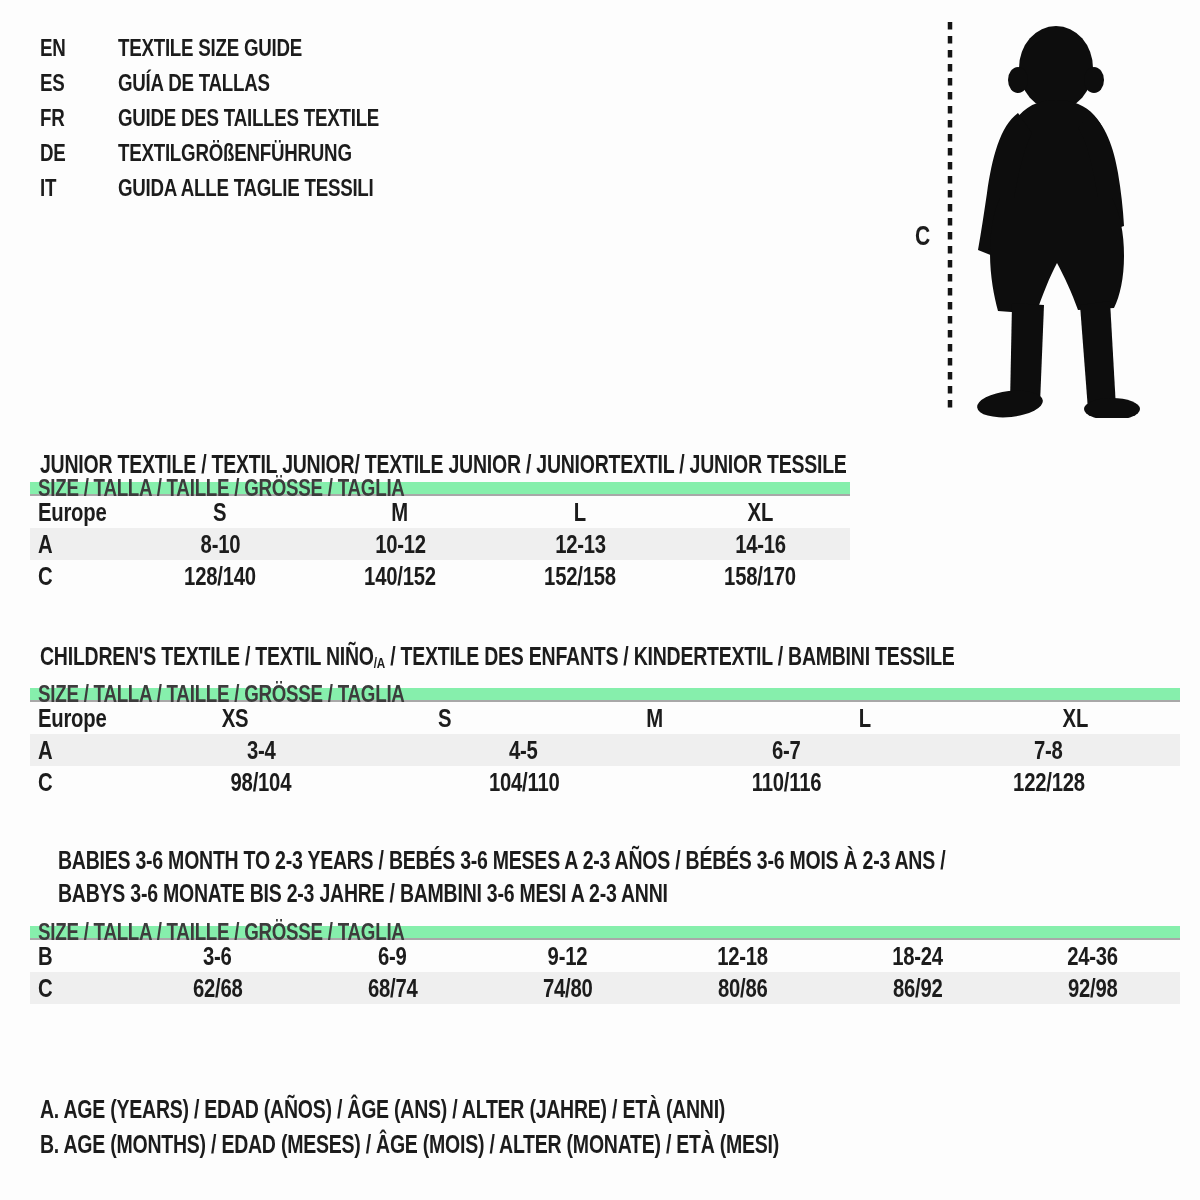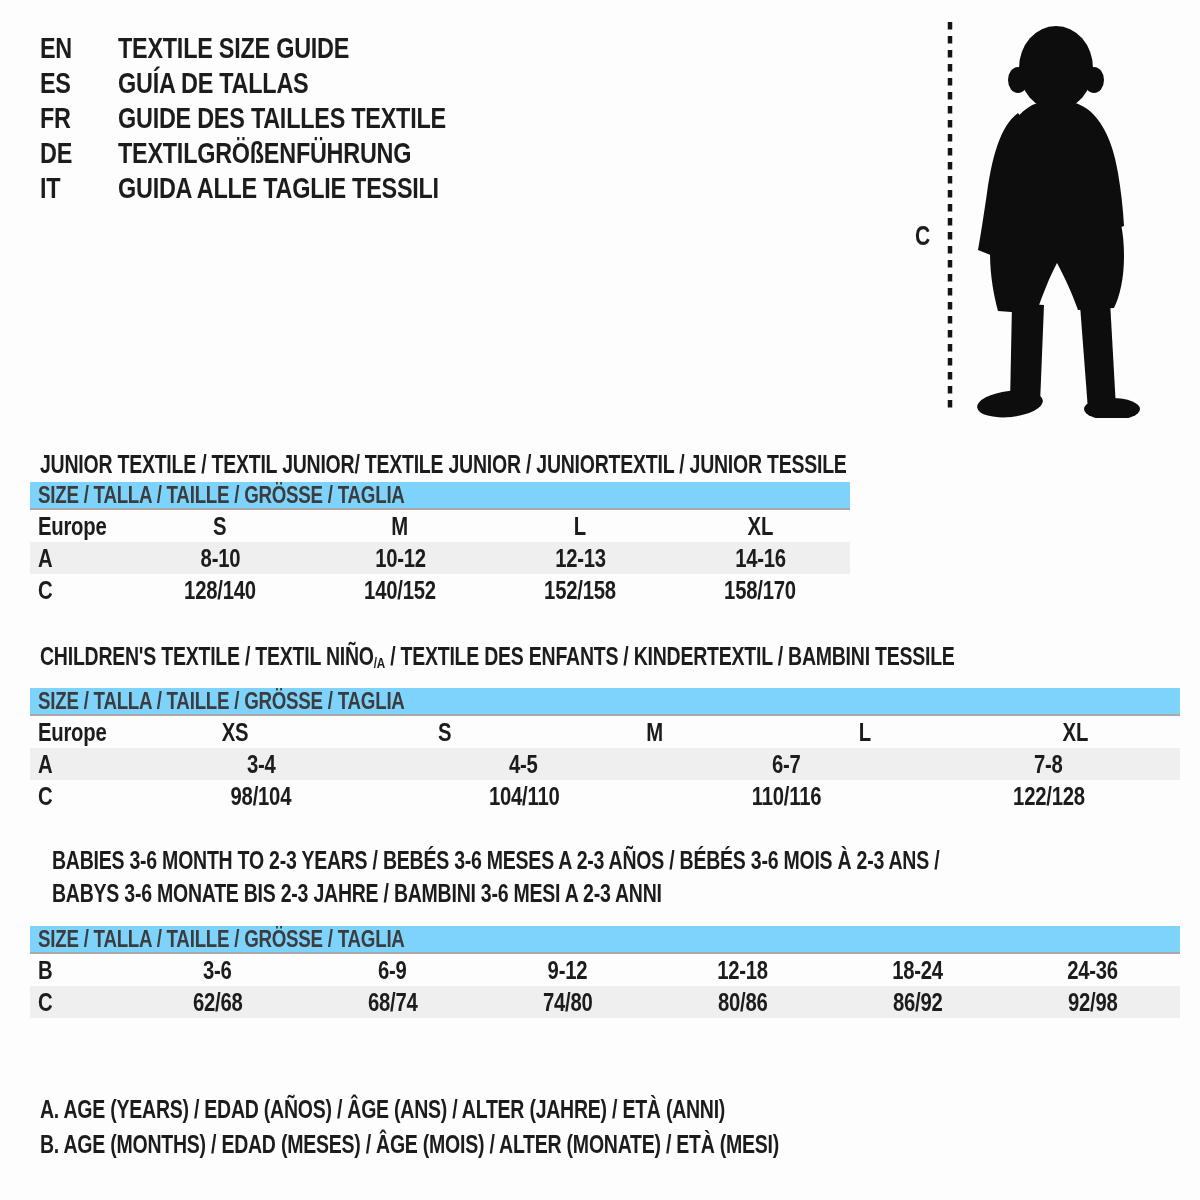--- a/index.html
+++ b/index.html
@@ -12,49 +12,49 @@
   .abs { position:absolute; }
   
   .cond {
     display:inline-block; transform:scaleX(.78); transform-origin:0 50%;
     white-space:nowrap; letter-spacing:-0.3px;
   }
   .cond.center { transform-origin:50% 50%; }
 
   
   .languages { left:40px; top:30px; }
-  .lang-row { display:flex; height:35px; align-items:center; font-size:30px; }
+  .lang-row { display:flex; height:35px; align-items:center; font-size:24px; }
   .lang-code { width:78px; }
 
   
   .figure { left:895px; top:8px; width:270px; height:414px; }
   .c-label { position:absolute; left:20px; top:213px; font-size:27px; }
   .figure svg { position:absolute; left:45px; top:0; }
 
   
   .sec-title { font-size:25px; }
   .sub-a { font-size:15px; vertical-align:-3px; }
 
   
   .table { position:absolute; }
   .size-bar {
-    height:28px; background:#7dd3fc; border-bottom:2px solid #a8a8a8;
+    height:14px; background:#86efac; border-bottom:2px solid #a8a8a8;
     display:flex; align-items:center; padding-left:8px;
     font-size:24px; color:#3c3c3c;
   }
   .t-row { display:flex; height:32px; align-items:center; font-size:26px; }
   .t-row.alt { background:#efefef; }
   .t-label { width:100px; padding-left:8px; flex:none; }
   .t-cell { flex:1; text-align:center; }
 
   #junior-title   { left:40px; top:450px; }
   #junior-table   { left:30px; top:482px; width:820px; }
   #children-title { left:40px; top:642px; }
   #children-table { left:30px; top:688px; width:1150px; }
-  #babies-title   { left:52px; top:844px; line-height:33px; }
+  #babies-title   { left:58px; top:844px; line-height:33px; }
   #babies-table   { left:30px; top:926px; width:1150px; }
 
   
   .legend { left:40px; top:1066px;margin-top:26px; }
   .legend-line { height:35px; display:flex; align-items:center; font-size:25px; }
 </style>
 </head>
 <body>
 
 <div class="abs languages">

